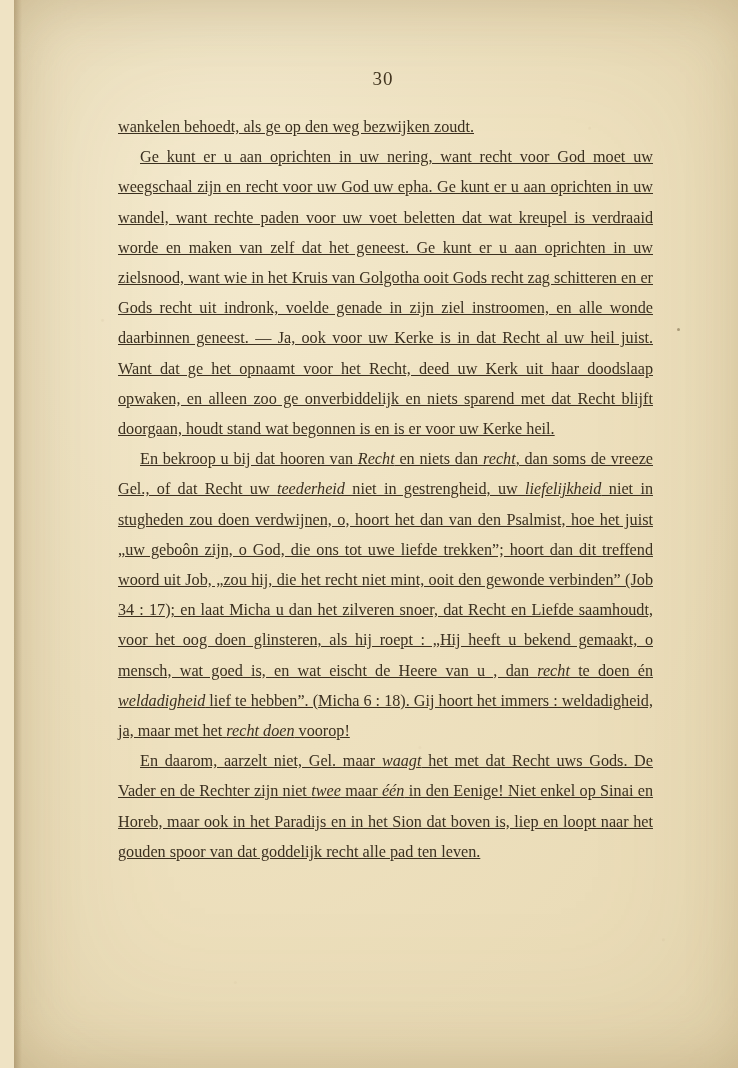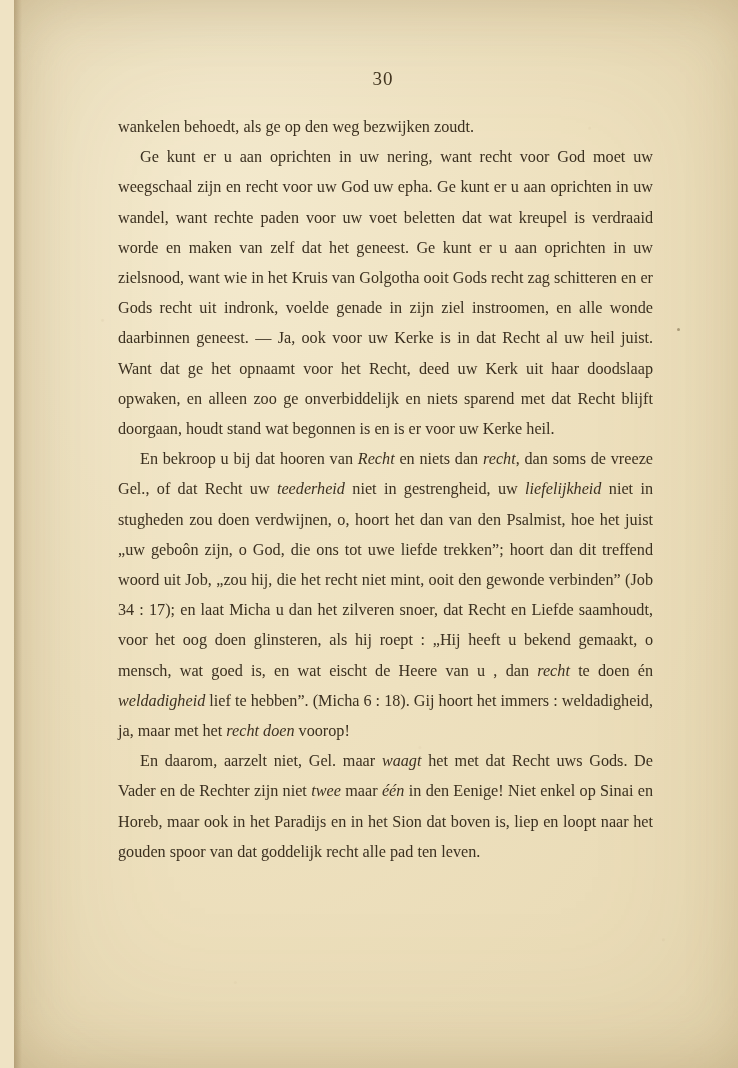--- a/index.html
+++ b/index.html
@@ -60,20 +60,21 @@
     left: 104px;
     width: 535px;
     font-size: 16.2px;
     line-height: 30.2px;
     text-align: justify;
     text-justify: inter-word;
     color: #3b3020;
   }
   .text-block p {
     margin: 0;
+    text-decoration: underline;
   }
   .text-block p.indent {
     text-indent: 22px;
   }
   .ital {
     font-style: italic;
   }
   
   .speckle {
     position: absolute;

